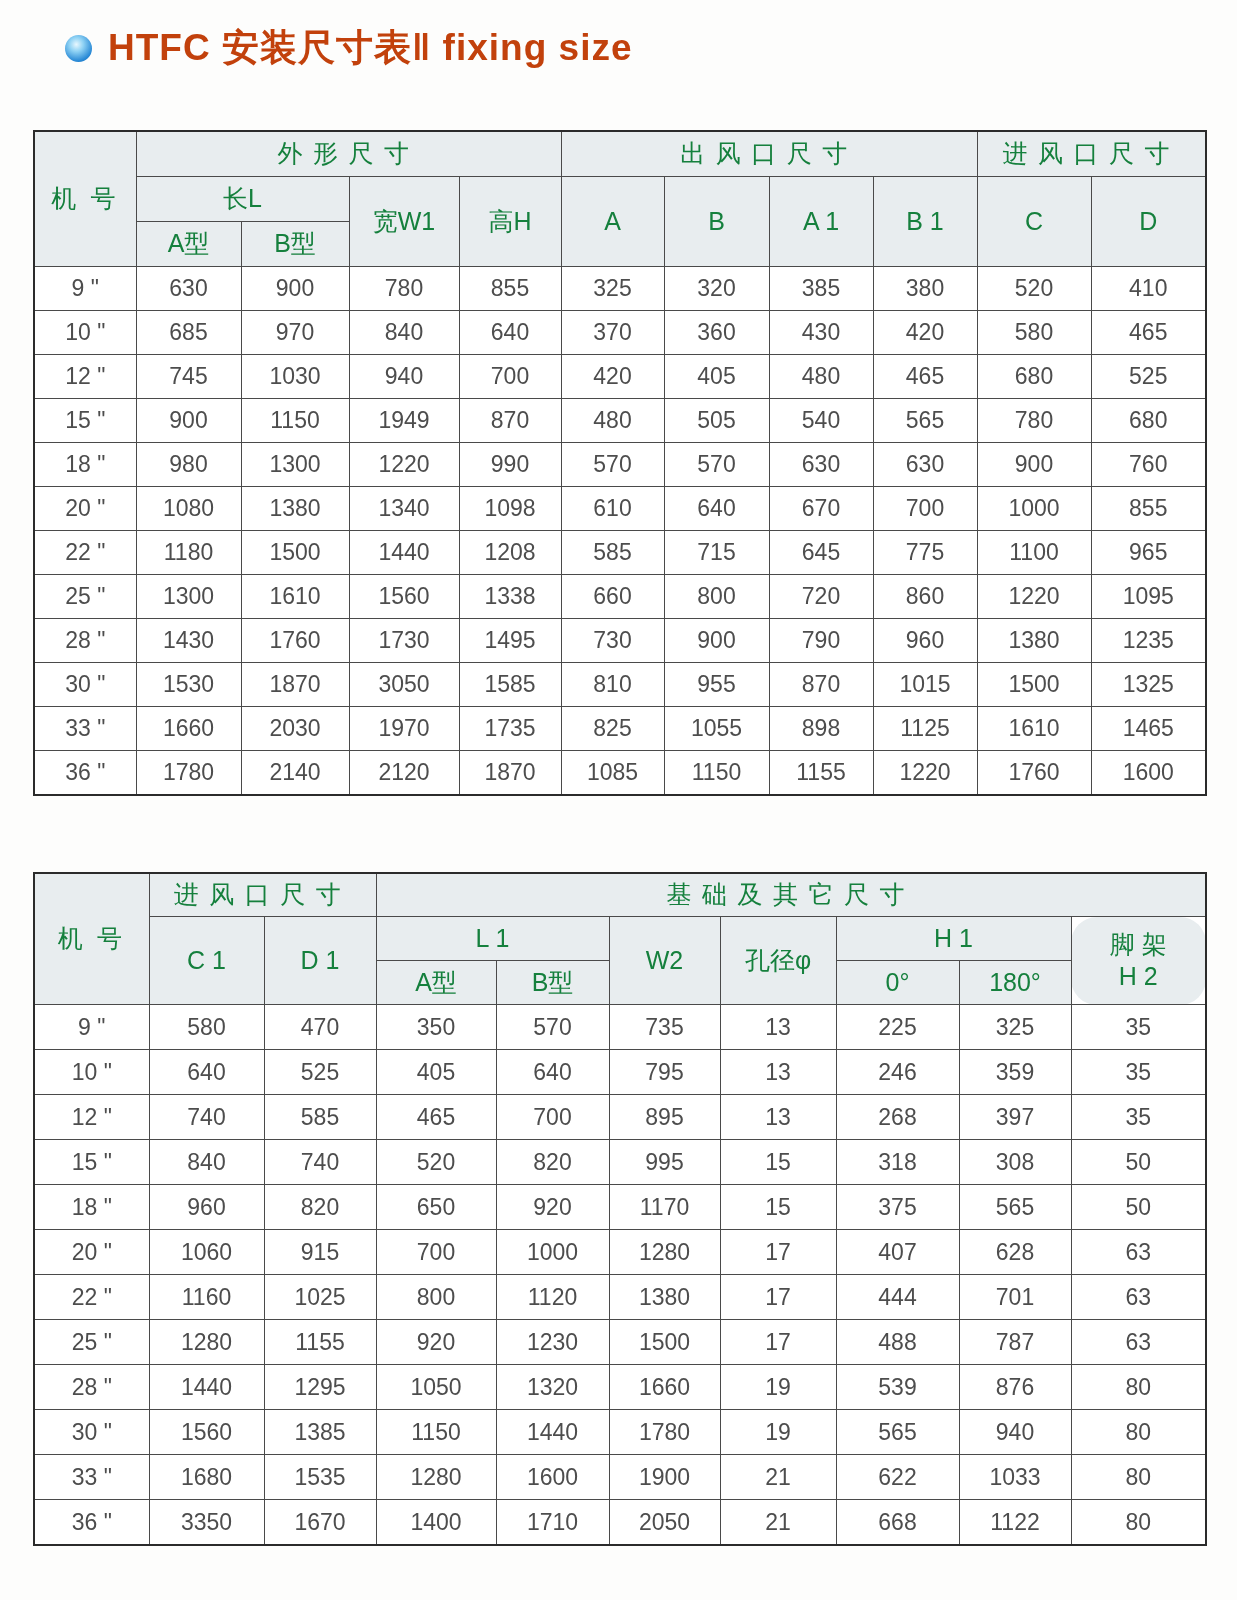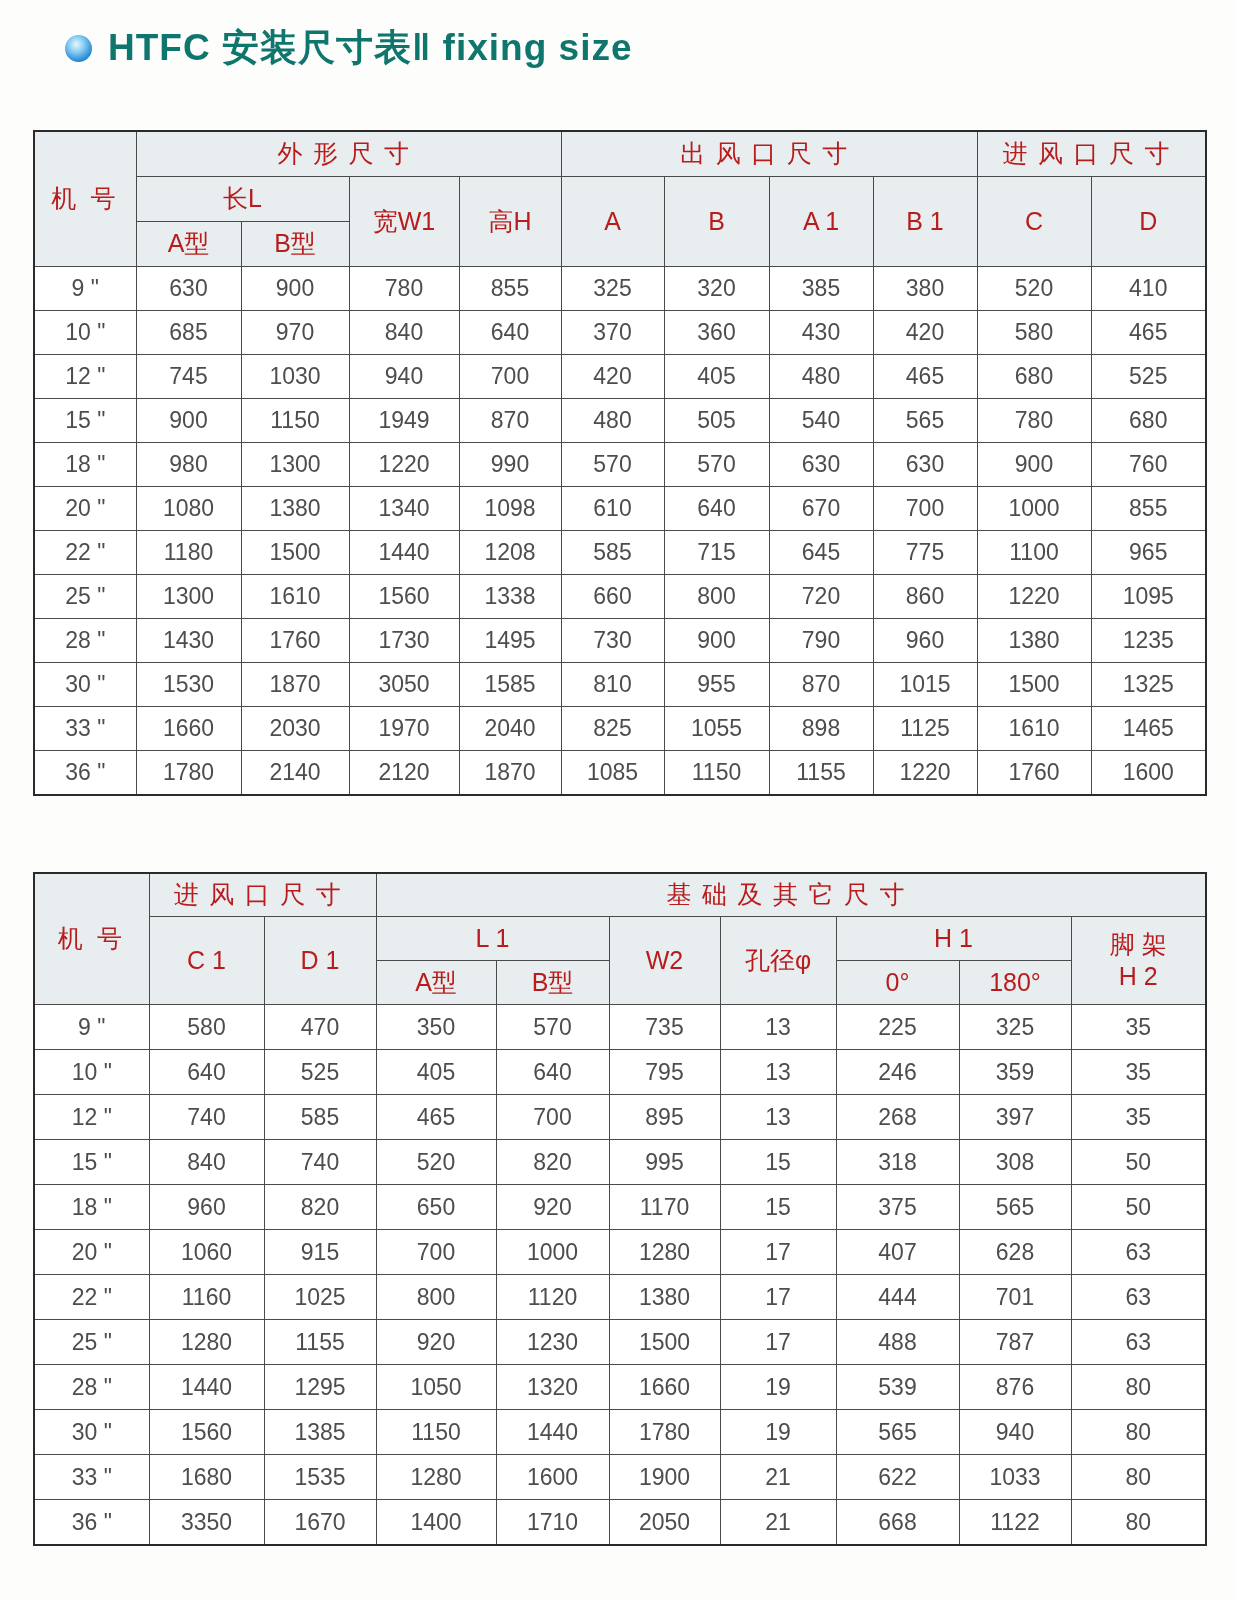--- a/index.html
+++ b/index.html
@@ -13,48 +13,48 @@
   .page{box-sizing:border-box;width:1237px;height:1600px;padding:24px 32px 0 33px;}
 
   
   .title-row{display:flex;align-items:center;gap:16px;margin-left:32px;margin-top:2px;height:44px;}
   .bullet{
     width:27px;height:27px;border-radius:50%;
     background:radial-gradient(circle at 42% 35%, #e8f7fe 0%, #8fd2f4 30%, #2a8ad6 70%, #0a5fae 100%);
     flex:0 0 auto;
   }
   .title-text{
-    font-size:37px;font-weight:bold;color:#0f766e;letter-spacing:1px;
+    font-size:37px;font-weight:bold;color:#c2410c;letter-spacing:1px;
     white-space:nowrap;
   }
 
   
   table.tbl{
     border-collapse:collapse;table-layout:fixed;width:1172px;
     border:2px solid #2b2b2b;
     background:#fff;
   }
   #t1{margin-top:60px;}
   #t2{margin-top:76px;}
   .tbl th,.tbl td{
     border:1px solid #4a4a4a;
     text-align:center;vertical-align:middle;
     padding:0;overflow:hidden;white-space:nowrap;
   }
   .tbl thead th{
     background:#e8edef;
-    font-weight:normal;color:#b91c1c;font-size:25px;
+    font-weight:normal;color:#15803d;font-size:25px;
   }
   .tbl thead tr.r1{height:45px;}
   .tbl thead tr.r2{height:45px;}
   .tbl thead tr.r3{height:45px;}
   #t2 thead tr.r1,#t2 thead tr.r2,#t2 thead tr.r3{height:44px;}
   .grp{letter-spacing:0.42em;padding-left:0.42em;font-size:26px;}
   .mach{letter-spacing:0.15em;font-size:26px;margin-top:16px;}
-  .twoline{line-height:1.25;}
+  .twoline{line-height:1.25;border-radius:26px;}
   .tbl tbody td{
     background:#fff;color:#4d4d4d;font-size:23px;height:43px;
   }
   #t2 tbody td{height:44px;}
   .tbl tbody td.rowlabel{color:#4d4d4d;}
 </style>
 </head>
 <body>
 
 <div class="page">
@@ -230,21 +230,21 @@
           <td>870</td>
           <td>1015</td>
           <td>1500</td>
           <td>1325</td>
         </tr>
         <tr>
           <td class="rowlabel">33 "</td>
           <td>1660</td>
           <td>2030</td>
           <td>1970</td>
-          <td>2040</td>
+          <td>1735</td>
           <td>825</td>
           <td>1055</td>
           <td>898</td>
           <td>1125</td>
           <td>1610</td>
           <td>1465</td>
         </tr>
         <tr>
           <td class="rowlabel">36 "</td>
           <td>1780</td>

